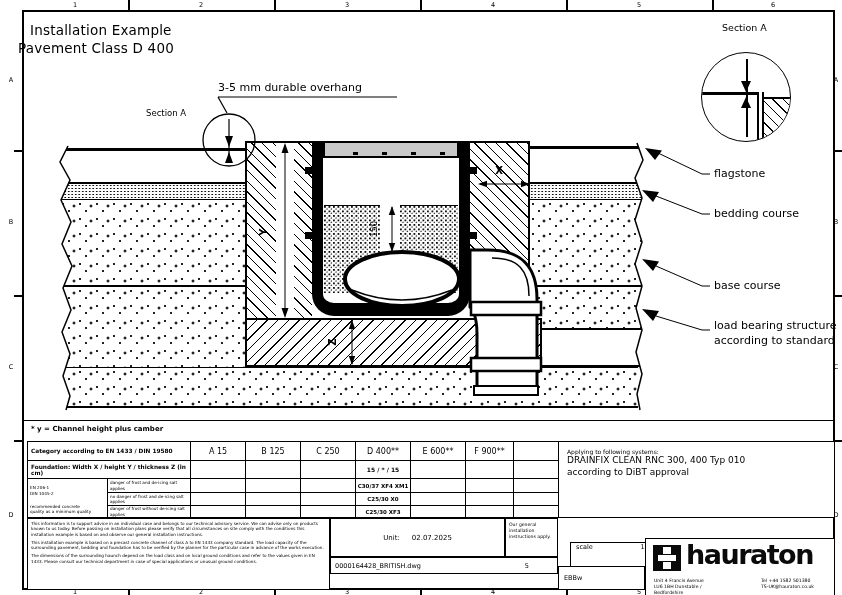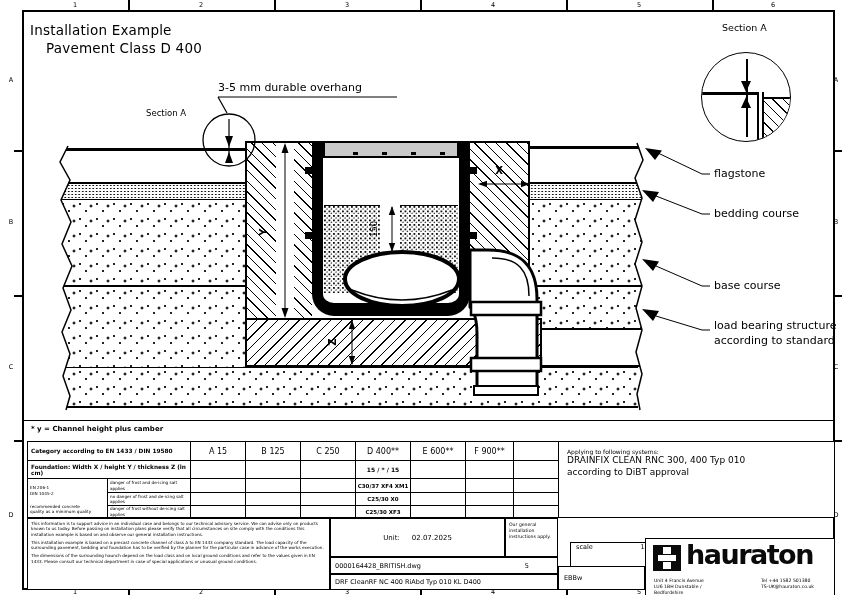--- a/index.html
+++ b/index.html
@@ -73,21 +73,21 @@
   <div class="abs ticklabel" style="left:3px;top:76px;width:16px">A</div>
   <div class="abs ticklabel" style="left:3px;top:218px;width:16px">B</div>
   <div class="abs ticklabel" style="left:3px;top:363px;width:16px">C</div>
   <div class="abs ticklabel" style="left:3px;top:511px;width:16px">D</div>
   <div class="abs ticklabel" style="left:831px;top:76px;width:10px">A</div>
   <div class="abs ticklabel" style="left:831px;top:218px;width:10px">B</div>
   <div class="abs ticklabel" style="left:831px;top:363px;width:10px">C</div>
   <div class="abs ticklabel" style="left:831px;top:511px;width:10px">D</div>
 
   <div class="abs h1" style="left:30px;top:22px">Installation Example</div>
-  <div class="abs h1" style="left:46px;top:40px">Pavement Class D 400</div>
+  <div class="abs h1" style="left:18px;top:40px">Pavement Class D 400</div>
 
   <div class="abs" style="left:60px;top:148px;width:185px;height:36px;background:#fff;border-top:3px solid #000;border-bottom:2px solid #000"></div>
   <div class="abs stipple" style="left:60px;top:184px;width:185px;height:16px;border-bottom:1.5px solid #000"></div>
   <div class="abs speckle" style="left:60px;top:200px;width:185px;height:87px;border-bottom:2px solid #000"></div>
   <div class="abs speckle" style="left:60px;top:287px;width:185px;height:80px"></div>
 
   <div class="abs" style="left:530px;top:146px;width:112px;height:38px;background:#fff;border-top:3px solid #000;border-bottom:2px solid #000"></div>
   <div class="abs stipple" style="left:530px;top:184px;width:112px;height:16px;border-bottom:1.5px solid #000"></div>
   <div class="abs speckle" style="left:530px;top:200px;width:112px;height:87px;border-bottom:2px solid #000"></div>
   <div class="abs speckle" style="left:530px;top:287px;width:112px;height:43px;border-bottom:2px solid #000"></div>
@@ -260,21 +260,20 @@
   <div class="abs cell" style="left:330px;top:518px;width:175px;height:39px;display:flex;align-items:center;justify-content:center;gap:12px;font-size:7px">
     <span>Unit:</span>
     <span>02.07.2025</span>
   </div>
   <div class="abs cell note" style="left:505px;top:518px;width:53px;height:39px;padding:3px">Our general installation instructions apply.</div>
 
   <div class="abs cell" style="left:330px;top:557px;width:228px;height:17px;display:flex;align-items:center;padding-left:4px;font-size:6.5px">
     <span>0000164428_BRITISH.dwg</span>
     <span style="position:absolute;right:28px">5</span>
   </div>
-  <div class="abs cell" style="left:330px;top:574px;width:228px;height:16px;display:flex;align-items:center;padding-left:4px;font-size:6.5px">DRF CleanRF NC 400 RiAbd Typ 010 KL D400</div>
 
   <div class="abs cell" style="left:570px;top:542px;width:87px;height:36px;display:flex;align-items:flex-start;justify-content:space-between;padding:0 5px;font-size:6.5px">
     <span>scale</span>
     <span>1:8</span>
   </div>
   <div class="abs cell" style="left:558px;top:566px;width:87px;height:24px;display:flex;align-items:center;padding:0 5px;font-size:6.5px">EBBw</div>
 
   <div class="abs cell" style="left:645px;top:538px;width:190px;height:72px">
     <div class="abs" style="left:7px;top:6px;width:28px;height:26px;background:#0a0a0a">
       <div class="abs" style="left:10px;top:2px;width:8px;height:7px;background:#fff"></div>

